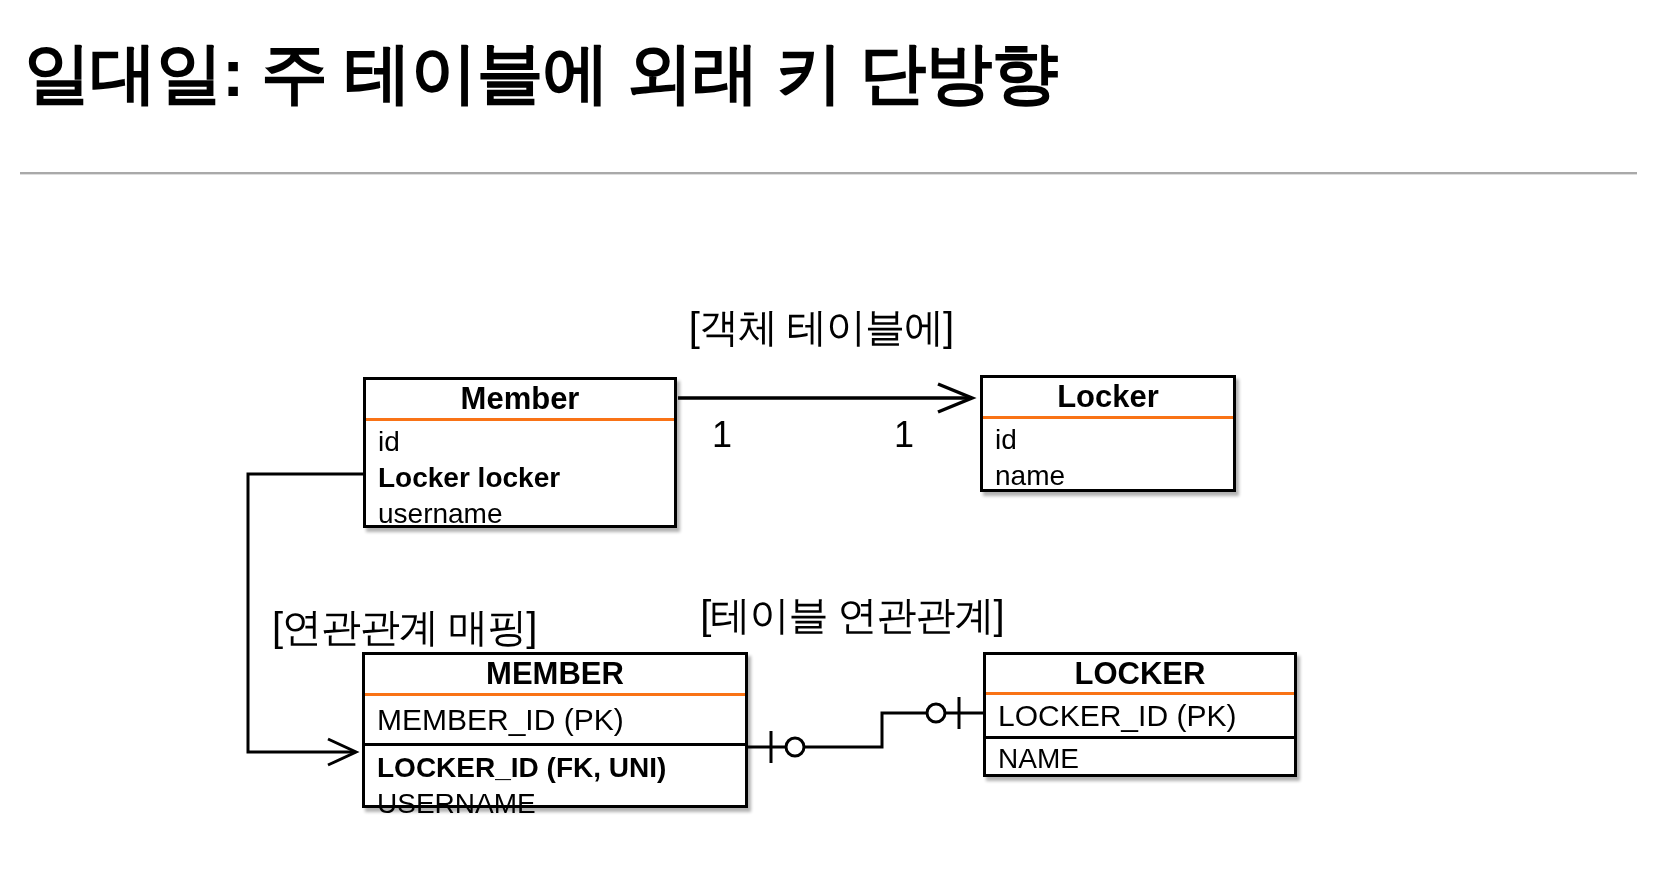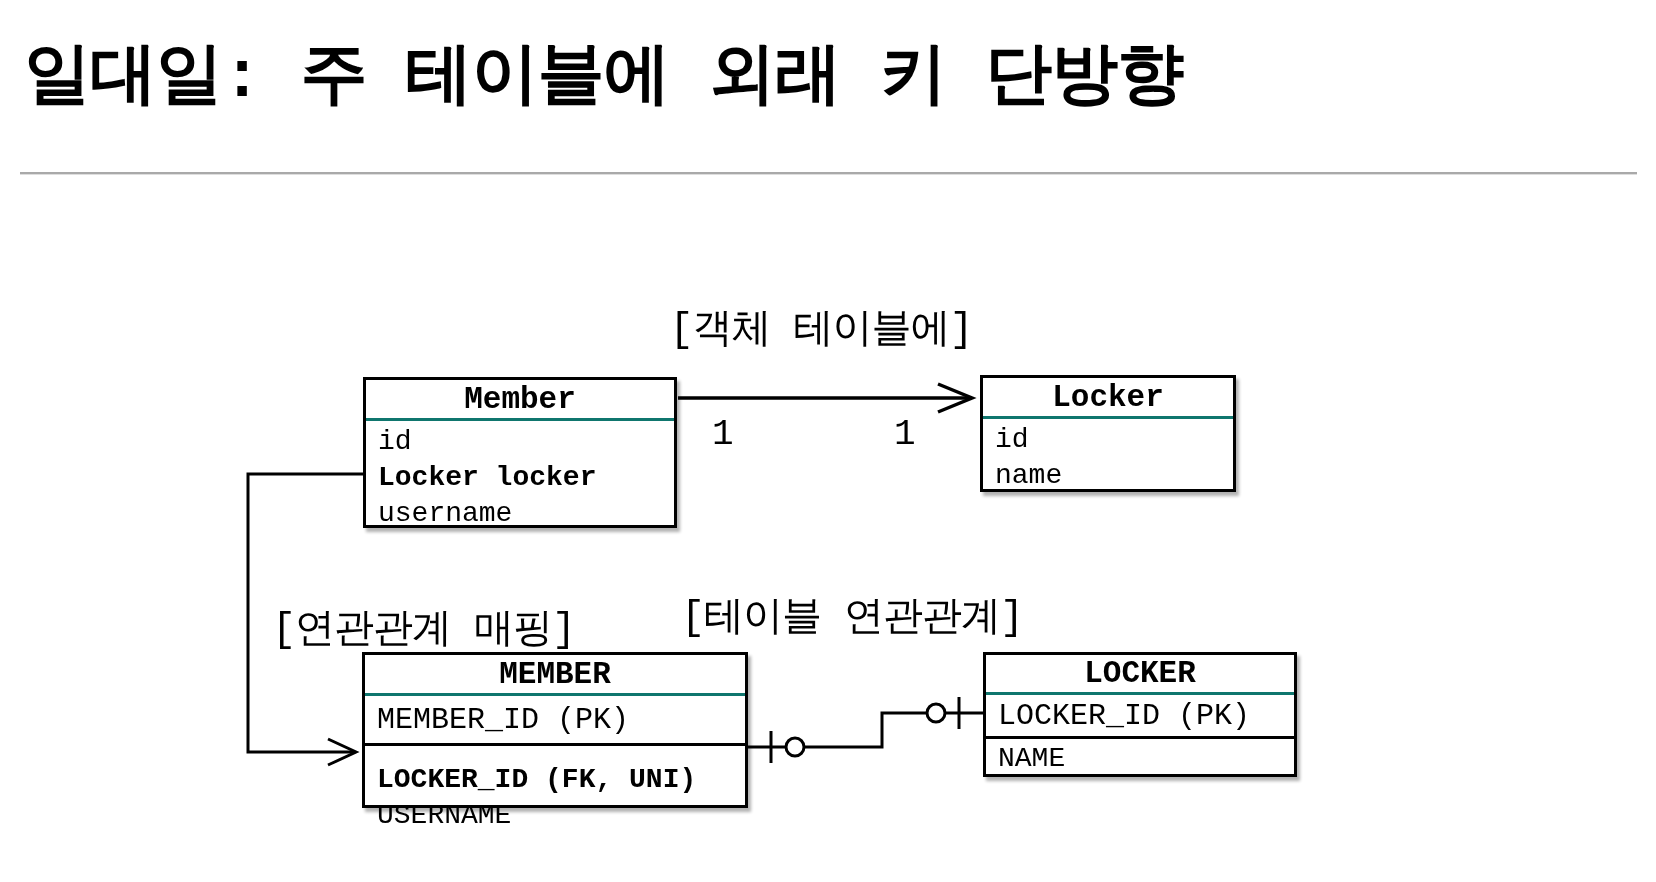--- a/index.html
+++ b/index.html
@@ -1,20 +1,20 @@
 <!DOCTYPE html>
 <html><head>
 <meta charset="utf-8">
 <style>
   html,body{margin:0;padding:0;background:#fff;}
   #slide{
     position:relative;
     width:1656px;height:882px;
     background:#ffffff;
-    font-family:Liberation Mono, monospace;
+    font-family:Liberation Sans, sans-serif;
     color:#000;
     overflow:hidden;
   }
   
   .slide-title{
     position:absolute;left:24px;top:28px;
     font-size:67px;font-weight:600;letter-spacing:-1px;
     white-space:nowrap;
   }
   .title-rule{
@@ -24,21 +24,21 @@
   
   .connector-layer{position:absolute;left:0;top:0;z-index:1;}
   
   .dbox{
     position:absolute;z-index:2;
     background:#fff;border:3px solid #000;
     box-shadow:3px 4px 3px rgba(0,0,0,0.30);
     box-sizing:border-box;
   }
   .dbox .hdr{
-    border-bottom:3px solid #0f766e;
+    border-bottom:3px solid #f97316;
     font-weight:bold;text-align:center;
     font-size:31px;
     display:flex;align-items:center;justify-content:center;
     box-sizing:border-box;
   }
   .dbox .row{
     font-size:28px;line-height:36px;
     padding-left:12px;white-space:nowrap;
     box-sizing:border-box;
   }
@@ -54,21 +54,21 @@
   #member-class .hdr{height:41px;}
   #member-class .body{padding-top:3px;}
   
   #locker-class{left:980px;top:375px;width:256px;height:117px;}
   #locker-class .hdr{height:41px;}
   #locker-class .body{padding-top:3px;}
   
   #member-table{left:362px;top:652px;width:386px;height:156px;}
   #member-table .hdr{height:41px;}
   #member-table .pk-row{height:50px;}
-  #member-table .body{padding-top:16px;}
+  #member-table .body{padding-top:4px;}
   
   #locker-table{left:983px;top:652px;width:314px;height:125px;}
   #locker-table .hdr{height:40px;}
   #locker-table .pk-row{height:44px;}
   #locker-table .body{padding-top:2px;}
   
   .bracket-label{
     position:absolute;z-index:3;
     font-size:40px;font-weight:500;letter-spacing:-1px;
     white-space:nowrap;

